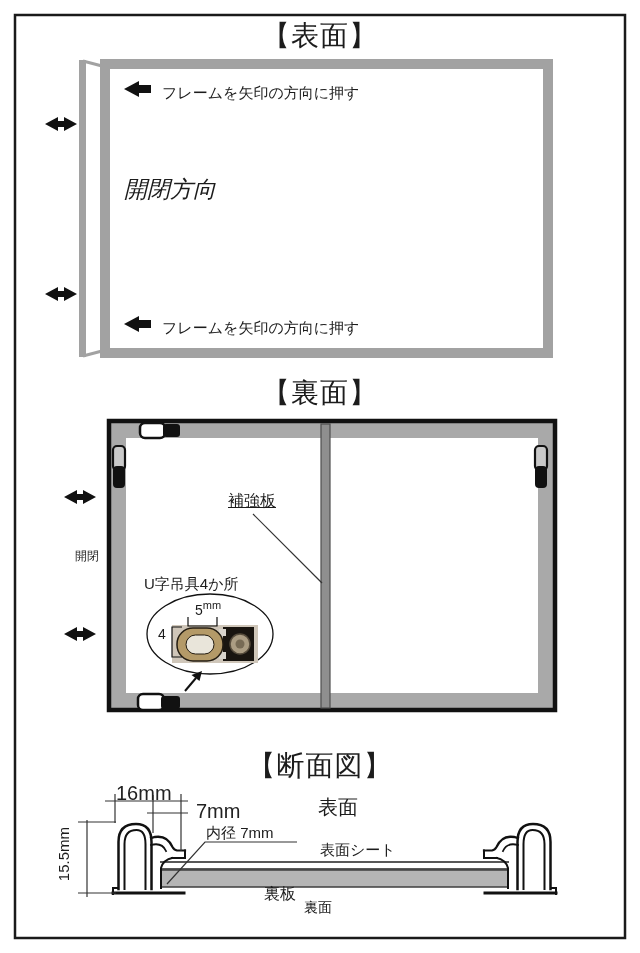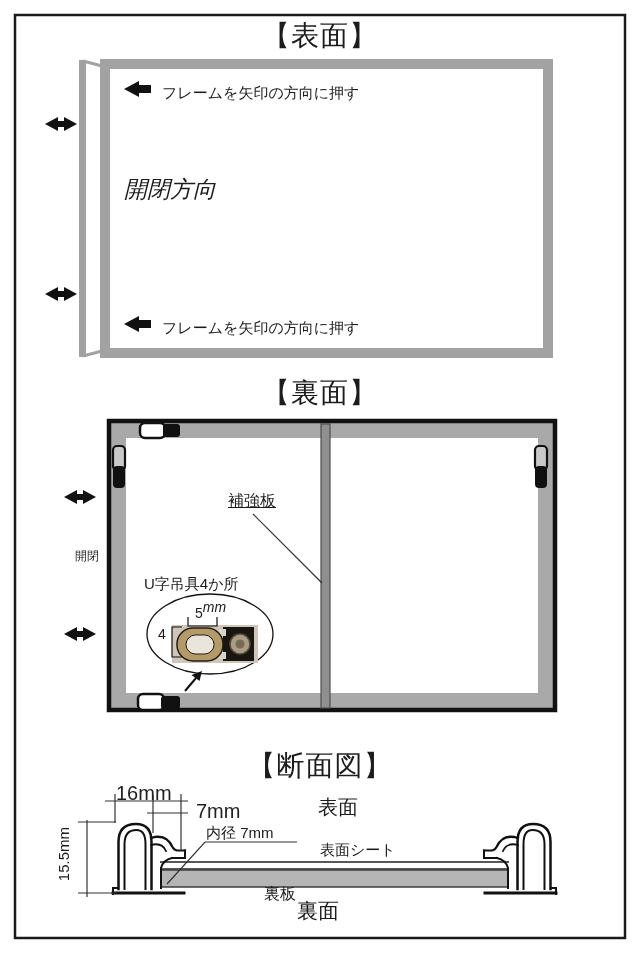--- a/index.html
+++ b/index.html
@@ -5,21 +5,21 @@
   html,body{margin:0;padding:0;background:#fff;}
   body{font-family:"Liberation Sans","DejaVu Sans",sans-serif;color:#1a1a1a;}
   #stage{position:relative;width:640px;height:953px;background:#fff;overflow:hidden;}
   #gfx{position:absolute;left:0;top:0;z-index:1;}
   .txt{position:absolute;z-index:2;white-space:nowrap;line-height:1.15;color:#1c1c1c;}
   .title{left:0;right:0;text-align:center;font-size:28px;letter-spacing:1px;}
   .small{font-size:15px;}
   .dim{font-size:20px;color:#222;}
   .underl{text-decoration:underline;}
   .vert{writing-mode:vertical-rl;transform:rotate(180deg);}
-  sup.mm{font-size:14px;vertical-align:super;font-style:italic;}
+  sup.mm{font-size:11px;vertical-align:super;}
 </style>
 </head>
 <body>
 
 <div id="stage">
 
 <svg id="gfx" width="640" height="953" viewBox="0 0 640 953">
 
   <rect x="15" y="15" width="610" height="923" fill="none" stroke="#1a1a1a" stroke-width="2.5"></rect>
 
@@ -139,15 +139,15 @@
 <div class="txt" style="left:158px;top:626px;font-size:14px;">4</div>
 
 <div class="txt title" style="top:750px;">【断面図】</div>
 <div class="txt dim" style="left:116px;top:782px;">16mm</div>
 <div class="txt dim" style="left:196px;top:800px;">7mm</div>
 <div class="txt vert" style="left:55px;top:827px;font-size:15px;">15.5mm</div>
 <div class="txt" style="left:206px;top:824px;font-size:15px;text-align:center;">内径 7mm</div>
 <div class="txt" style="left:318px;top:796px;font-size:20px;">表面</div>
 <div class="txt" style="left:320px;top:841px;font-size:15px;">表面シート</div>
 <div class="txt" style="left:218px;top:885px;font-size:16px;margin-left:46px;">裏板</div>
-<div class="txt" style="left:297px;top:899px;font-size:21px;">裏面</div>
+<div class="txt" style="left:304px;top:899px;font-size:14px;">裏面</div>
 
 </div>
 
 </body></html>

